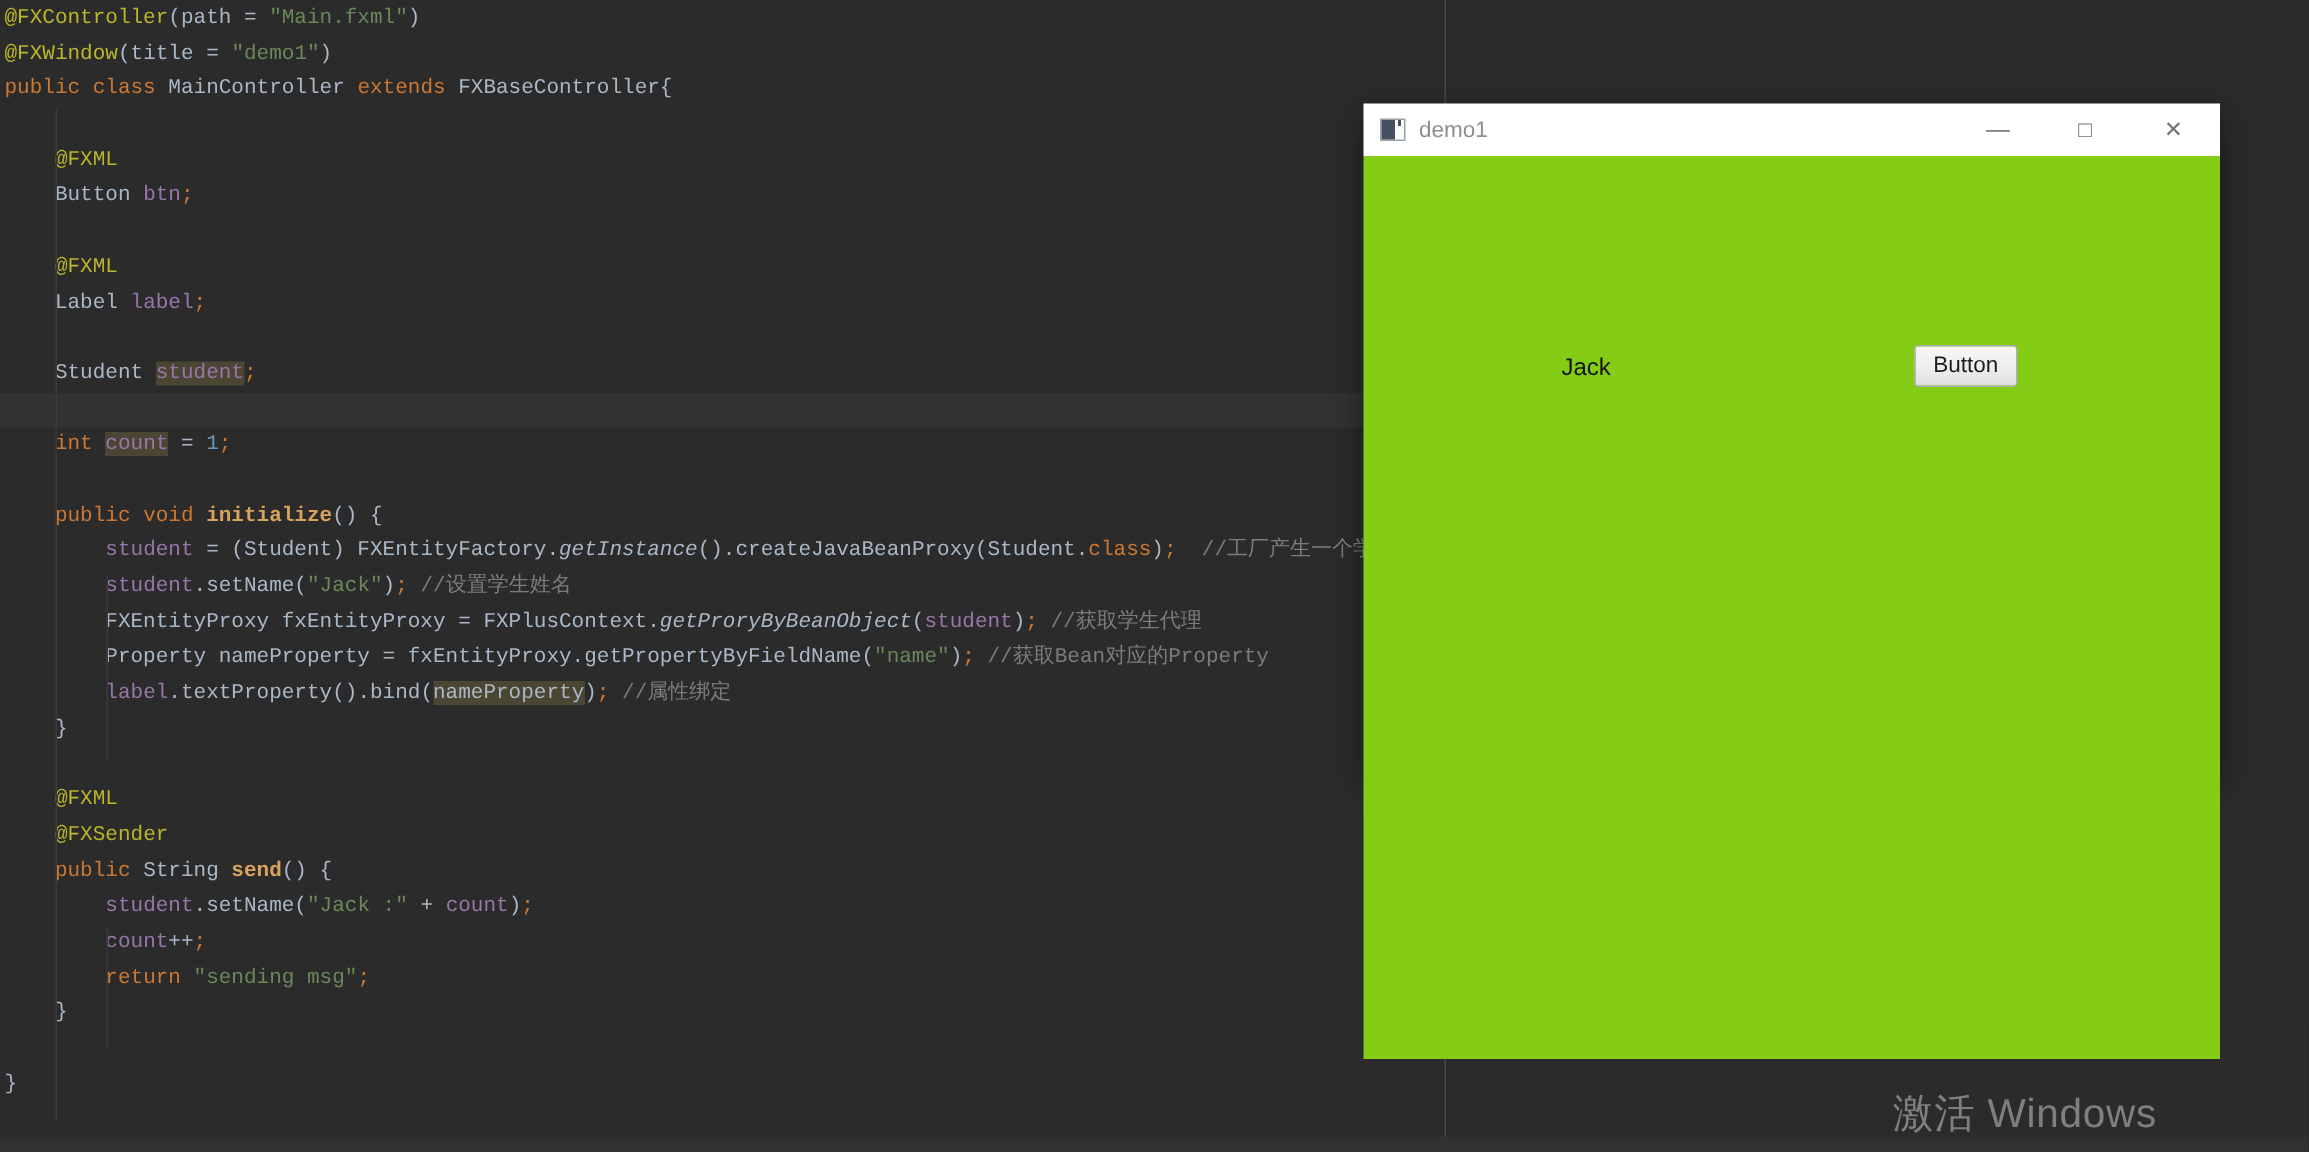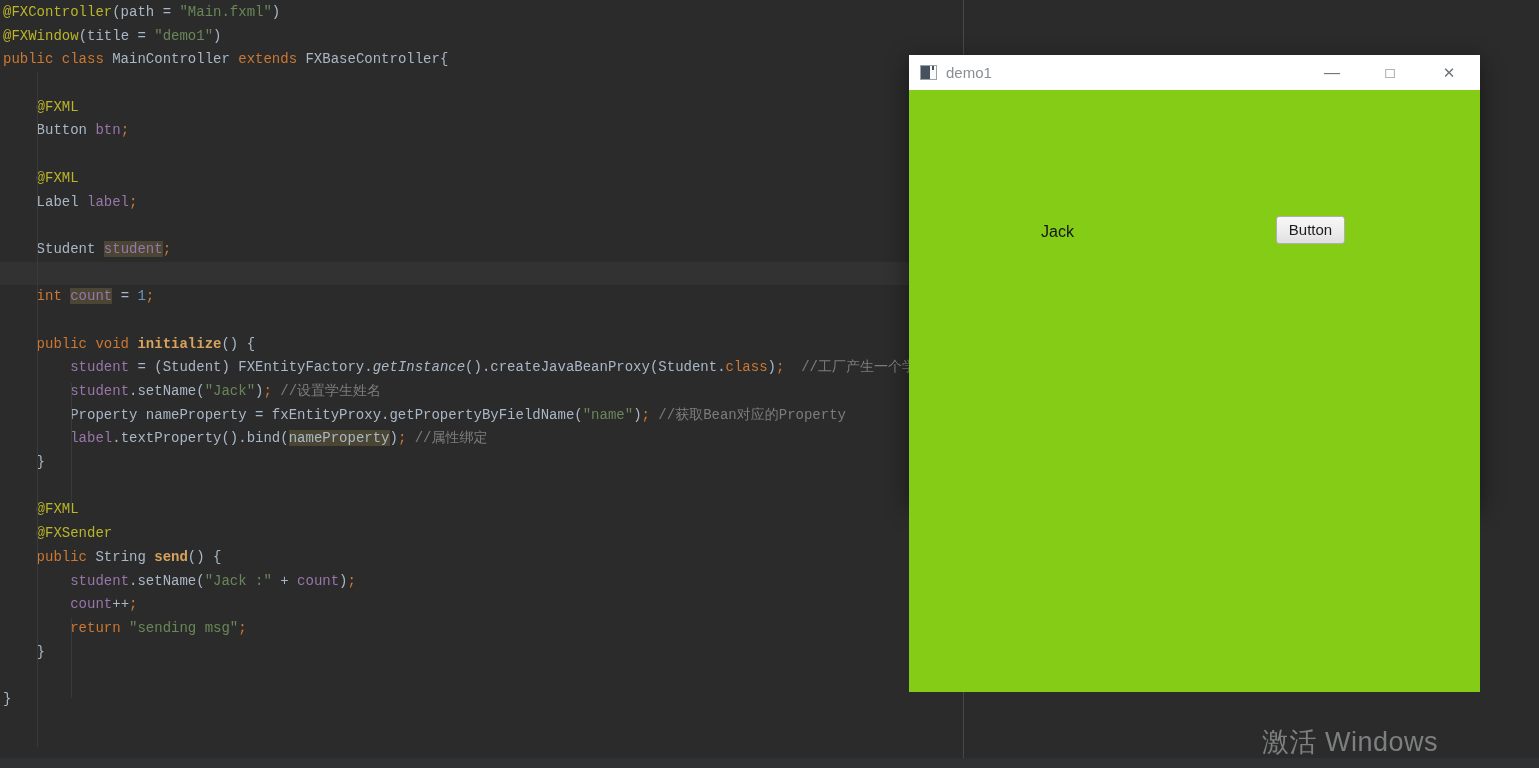--- a/index.html
+++ b/index.html
@@ -24,21 +24,21 @@
   .tk-mth  { color:#D8A35C; font-weight:bold;text-align:right; }
   .tk-it   { color:#A9B7C6; font-style:italic; }
   .tk-semi { color:#CC7832; }
   .tk-hl   { background:#4A4633; }
 
   .indent-guide { position:absolute; width:1px; background:#3A3A3A; }
   .margin-line  { position:absolute; left:963px; top:0; width:1px; height:758px; background:#46484A; }
   .status-strip { position:absolute; left:0; top:758px; width:1539px; height:10px; background:#2F3133; }
 
   
-  .fx-window { position:absolute; left:909px; top:55px; width:571px; height:449px;
+  .fx-window { position:absolute; left:909px; top:69px; width:571px; height:449px;
                box-shadow:0 6px 22px rgba(0,0,0,0.45); }
   .titlebar { position:relative; height:35px; background:#FFFFFF; }
   .app-icon { position:absolute; left:11px; top:10px; width:17px; height:15px;
               border:1px solid #99A1A9; background:#FBFBFB; }
   .app-icon .half { position:absolute; left:0; top:0; bottom:0; width:9px; background:#46505E; }
   .app-icon .notch { position:absolute; right:2px; top:0; width:2px; height:4px; background:#46505E; }
   .win-title { position:absolute; left:37px; top:0; line-height:35px; font-size:15px; color:#8A8F94; }
   .win-ctrl { position:absolute; top:0; width:22px; height:35px; line-height:35px; text-align:center;
               color:#6E747B; font-size:14px; cursor:default; }
   .ctrl-min   { left:412px; font-size:16px; }
@@ -74,20 +74,21 @@
         <div class="line"><span class="tk-def">    </span><span class="tk-ann">@FXML</span></div>
         <div class="line"><span class="tk-def">    Label </span><span class="tk-fld">label</span><span class="tk-semi">;</span></div>
         <div class="line"></div>
         <div class="line"><span class="tk-def">    Student </span><span class="tk-fld tk-hl">student</span><span class="tk-semi">;</span></div>
         <div class="line cur"></div>
         <div class="line"><span class="tk-def">    </span><span class="tk-kw">int </span><span class="tk-fld tk-hl">count</span><span class="tk-def"> = </span><span class="tk-num">1</span><span class="tk-semi">;</span></div>
         <div class="line"></div>
         <div class="line"><span class="tk-def">    </span><span class="tk-kw">public void </span><span class="tk-mth">initialize</span><span class="tk-def">() {</span></div>
         <div class="line"><span class="tk-def">        </span><span class="tk-fld">student</span><span class="tk-def"> = (Student) FXEntityFactory.</span><span class="tk-it">getInstance</span><span class="tk-def">().createJavaBeanProxy(Student.</span><span class="tk-kw">class</span><span class="tk-def">)</span><span class="tk-semi">;</span><span class="tk-def">  </span><span class="tk-cmt">//工厂产生一个学生</span></div>
         <div class="line"><span class="tk-def">        </span><span class="tk-fld">student</span><span class="tk-def">.setName(</span><span class="tk-str">"Jack"</span><span class="tk-def">)</span><span class="tk-semi">;</span><span class="tk-def"> </span><span class="tk-cmt">//设置学生姓名</span></div>
+        <div class="line"><span class="tk-def">        FXEntityProxy fxEntityProxy = FXPlusContext.</span><span class="tk-it">getProryByBeanObject</span><span class="tk-def">(</span><span class="tk-fld">student</span><span class="tk-def">)</span><span class="tk-semi">;</span><span class="tk-def"> </span><span class="tk-cmt">//获取学生代理</span></div>
         <div class="line"><span class="tk-def">        Property nameProperty = fxEntityProxy.getPropertyByFieldName(</span><span class="tk-str">"name"</span><span class="tk-def">)</span><span class="tk-semi">;</span><span class="tk-def"> </span><span class="tk-cmt">//获取Bean对应的Property</span></div>
         <div class="line"><span class="tk-def">        </span><span class="tk-fld">label</span><span class="tk-def">.textProperty().bind(</span><span class="tk-def tk-hl">nameProperty</span><span class="tk-def">)</span><span class="tk-semi">;</span><span class="tk-def"> </span><span class="tk-cmt">//属性绑定</span></div>
         <div class="line"><span class="tk-def">    }</span></div>
         <div class="line"></div>
         <div class="line"><span class="tk-def">    </span><span class="tk-ann">@FXML</span></div>
         <div class="line"><span class="tk-def">    </span><span class="tk-ann">@FXSender</span></div>
         <div class="line"><span class="tk-def">    </span><span class="tk-kw">public </span><span class="tk-def">String </span><span class="tk-mth">send</span><span class="tk-def">() {</span></div>
         <div class="line"><span class="tk-def">        </span><span class="tk-fld">student</span><span class="tk-def">.setName(</span><span class="tk-str">"Jack :"</span><span class="tk-def"> + </span><span class="tk-fld">count</span><span class="tk-def">)</span><span class="tk-semi">;</span></div>
         <div class="line"><span class="tk-def">        </span><span class="tk-fld">count</span><span class="tk-def">++</span><span class="tk-semi">;</span></div>
         <div class="line"><span class="tk-def">        </span><span class="tk-kw">return </span><span class="tk-str">"sending msg"</span><span class="tk-semi">;</span></div>

